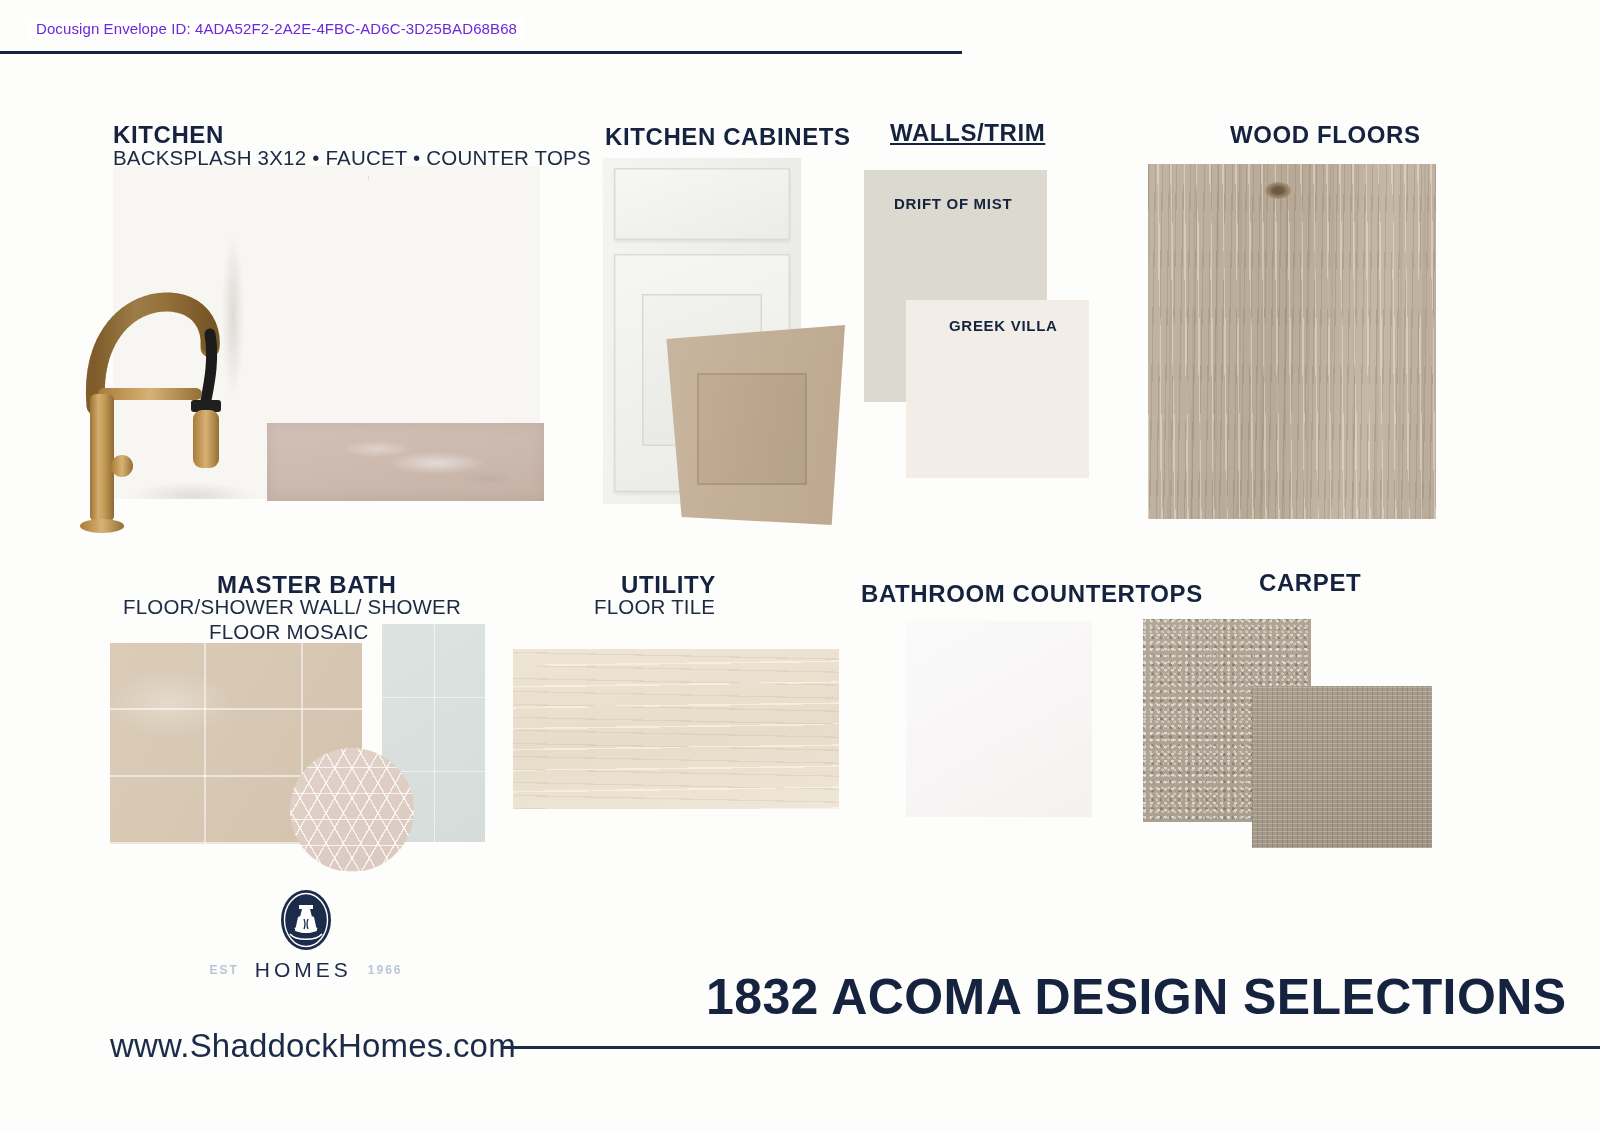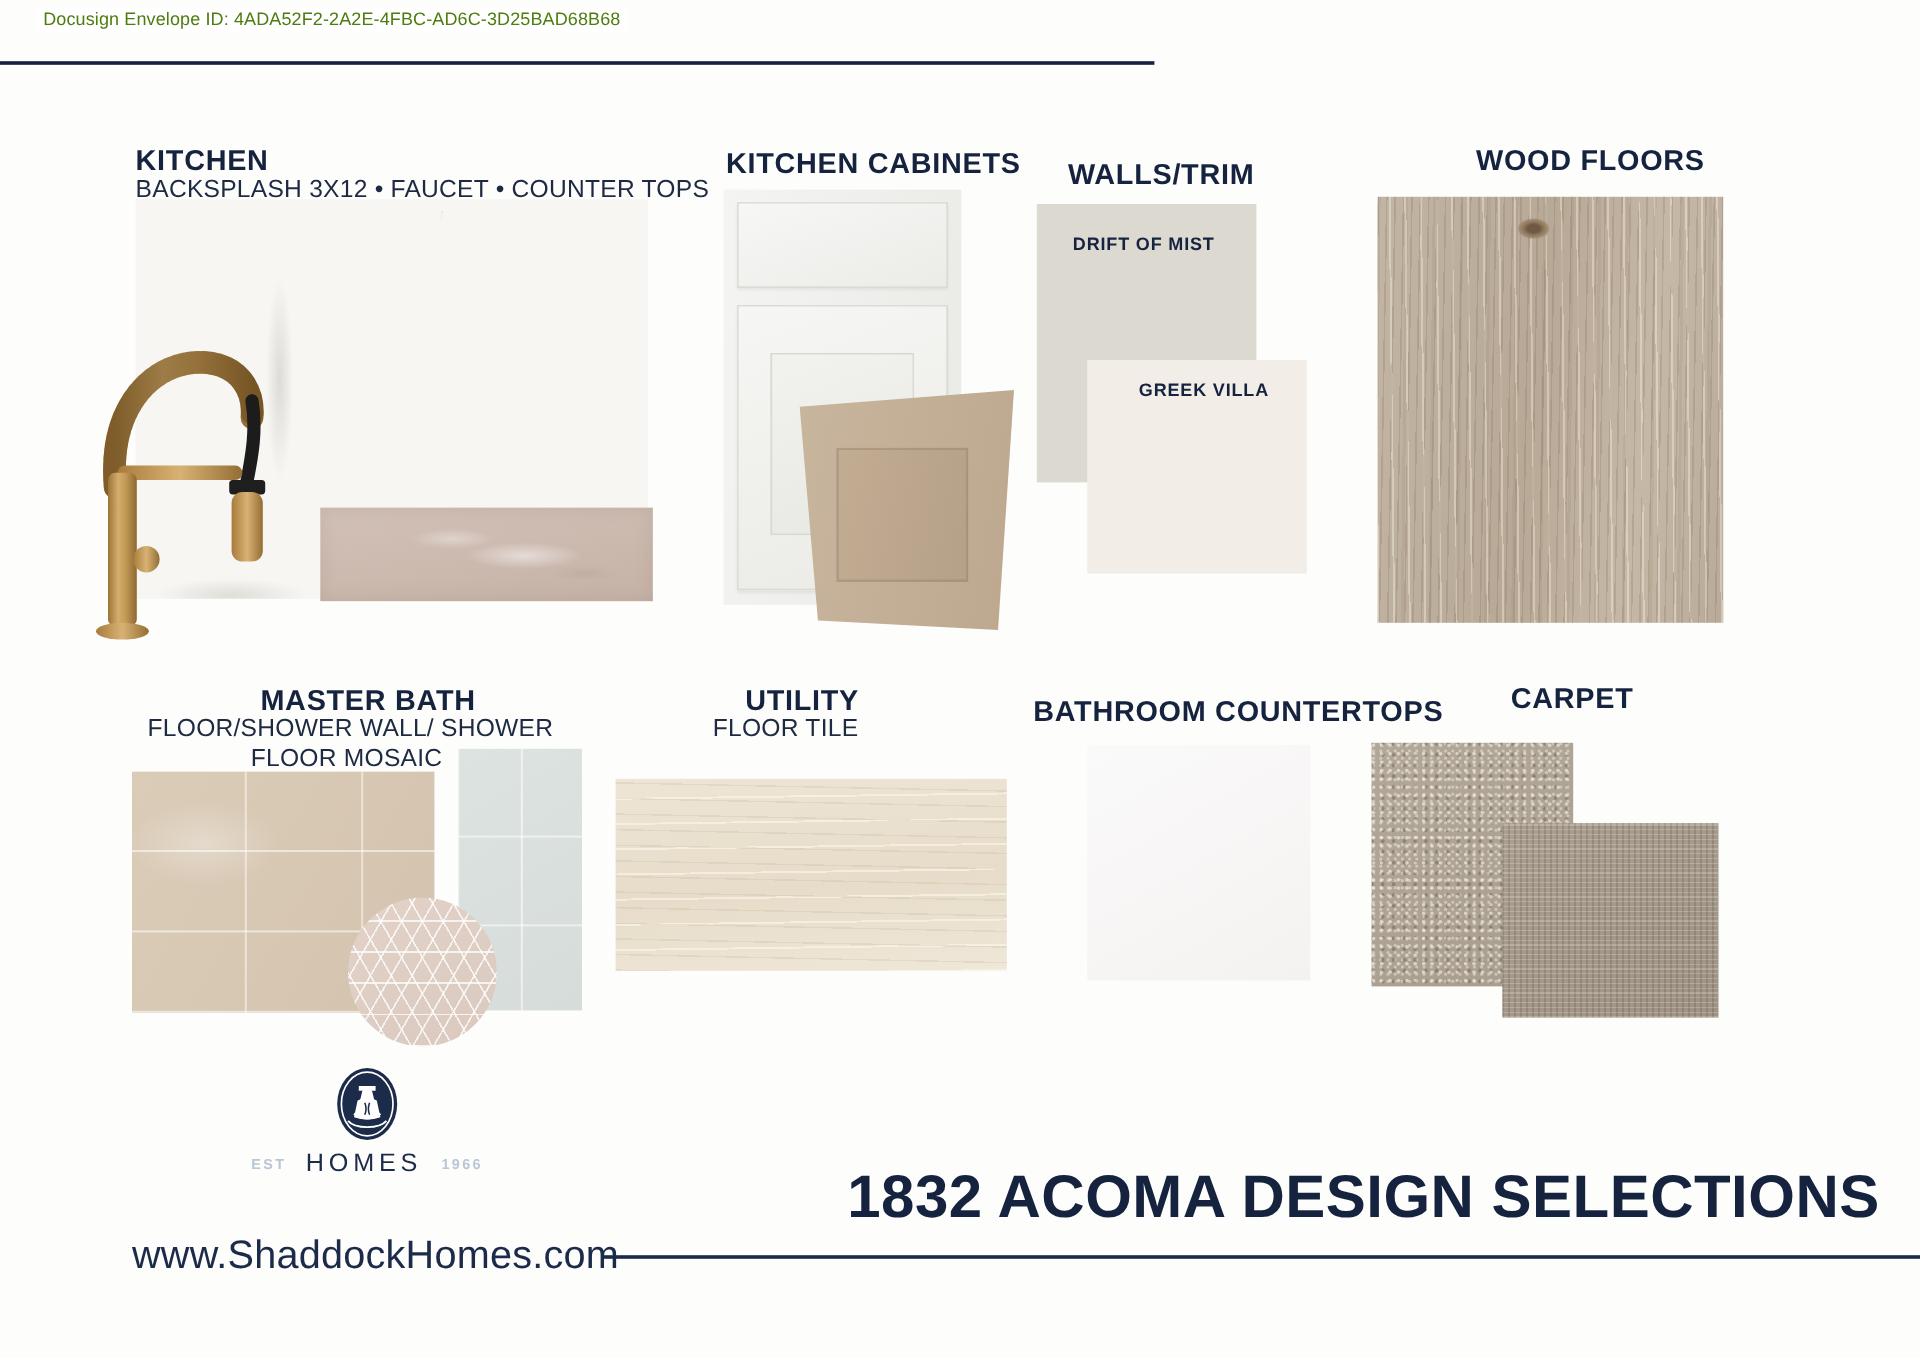--- a/index.html
+++ b/index.html
@@ -7,22 +7,22 @@
   body {
     width:1600px; height:1132px;
     background:#fdfdfc;
     font-family:"Liberation Sans", sans-serif;
     position:relative; overflow:hidden;
   }
 
   
   #docusign-bar { position:absolute; left:0; top:0; width:1600px; height:56px; }
   #docusign-id {
-    position:absolute; left:30px; top:6px;
-    font-size:15px; color:#4d7c0f; letter-spacing:.1px;
+    position:absolute; left:30px; top:18px;
+    font-size:15px; color:#6d28d9; letter-spacing:.1px;
     background:#fff; padding:2px 6px; white-space:nowrap;
   }
   #header-rule {
     position:absolute; left:0; top:51px; width:962px; height:3px;
     background:#16233f;
   }
 
   
   .sec-title {
     position:absolute; color:#16233f; font-weight:bold;
@@ -251,21 +251,21 @@
 
 <div class="mat" id="backsplash"></div>
 
 <div class="sec-title" style="left:605px; top:123px;">KITCHEN CABINETS</div>
 <div class="mat" id="cab-white">
   <div class="drawer"></div>
   <div class="door"></div>
 </div>
 <div class="mat woodgrain" id="cab-wood"></div>
 
-<div class="sec-title" style="left:890px; top:132px;">WALLS/TRIM</div>
+<div class="sec-title" style="left:890px; top:119px;text-decoration:underline;">WALLS/TRIM</div>
 <div class="mat" id="drift"></div>
 <div class="swatch-label" style="left:894px; top:195px;">DRIFT OF MIST</div>
 <div class="mat" id="greek"></div>
 <div class="swatch-label" style="left:949px; top:317px;">GREEK VILLA</div>
 
 <div class="sec-title" style="left:1230px; top:121px;">WOOD FLOORS</div>
 <div class="mat" id="woodfloor"></div>
 <div id="knot"></div>
 
 <div class="sec-title" style="left:217px; top:571px;">MASTER BATH</div>

